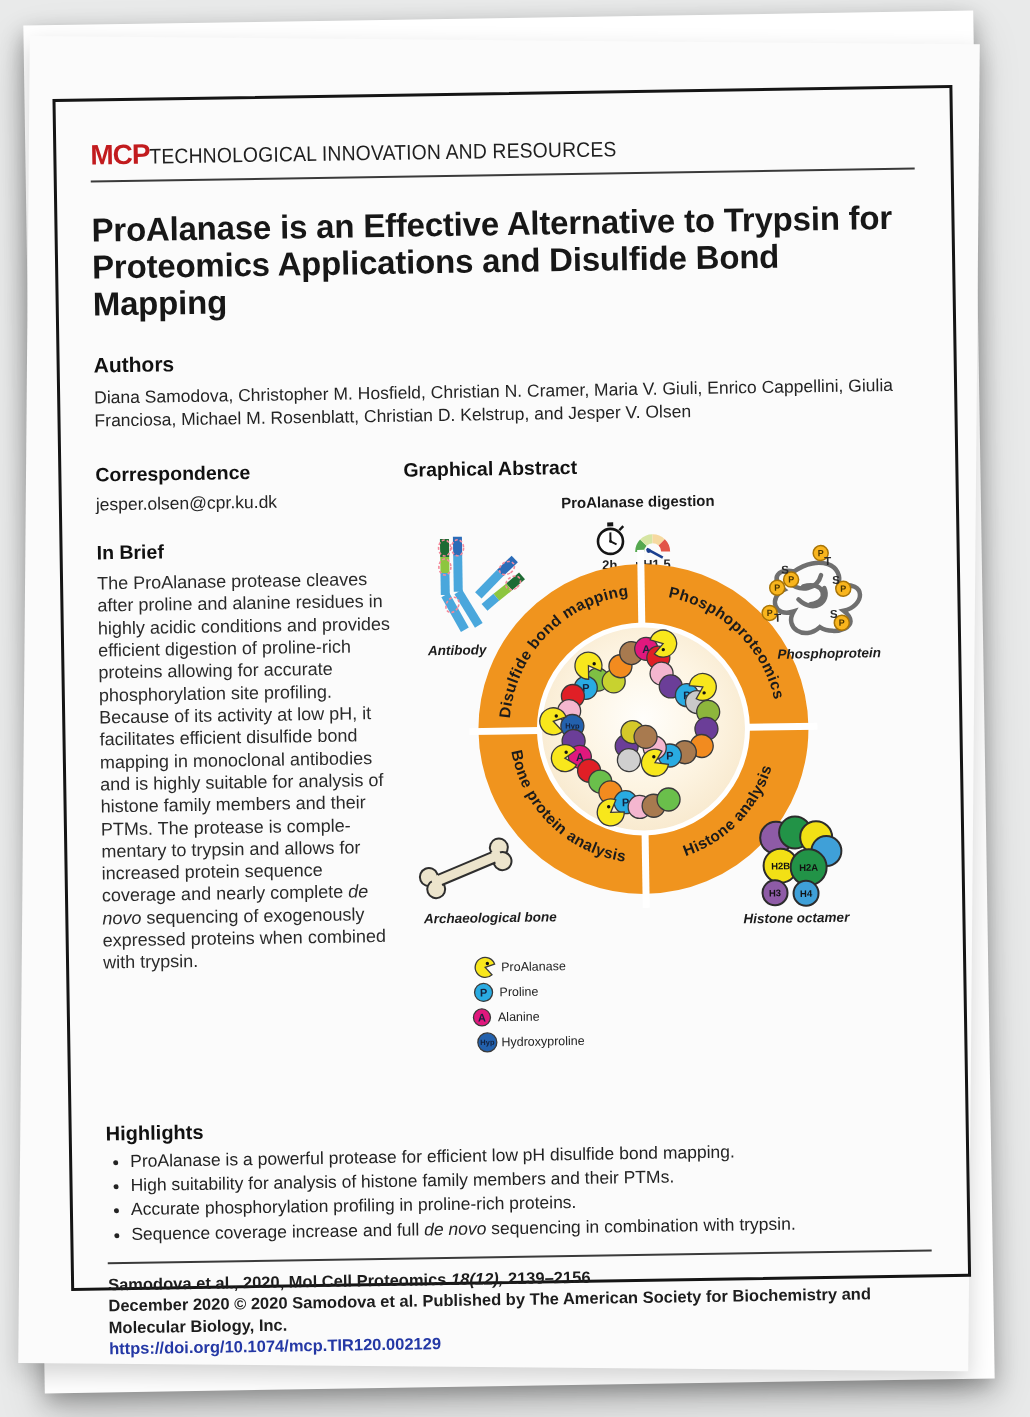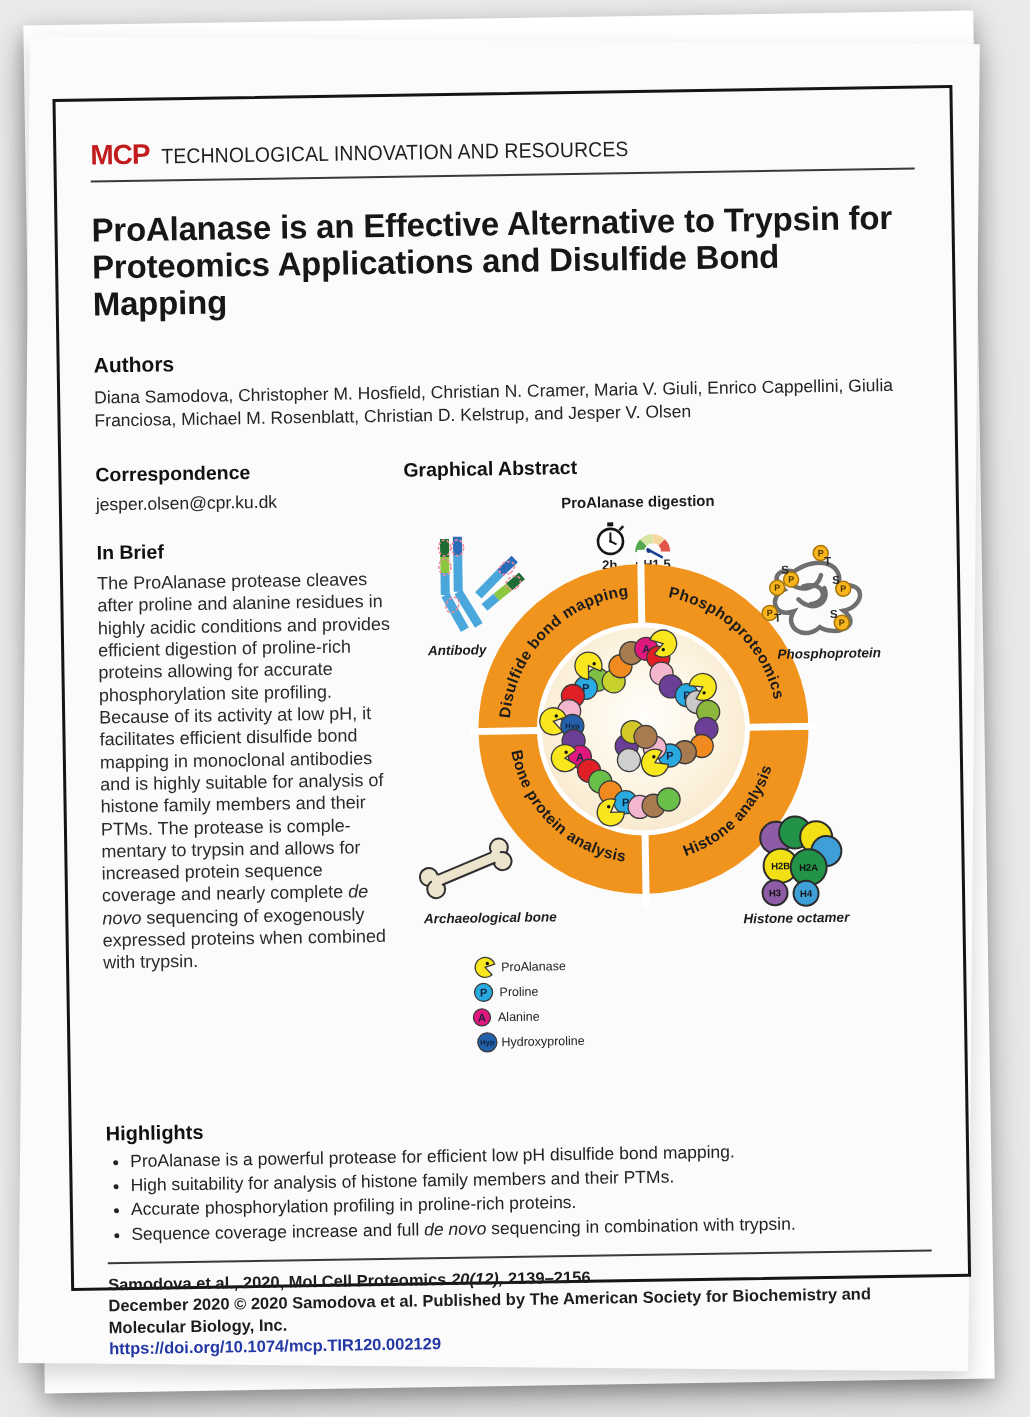--- a/index.html
+++ b/index.html
@@ -20,21 +20,21 @@
     background:#fbfbfb;transform:rotate(1.4deg);z-index:-1;
     box-shadow:0 10px 24px rgba(0,0,0,.18);
   }
   .frame{
     position:absolute;left:28px;right:22px;top:74px;bottom:102px;
     border:3px solid #151515;
   }
   .content{padding:38px 36px 0 34px;color:#242424;}
   
   .jheader{display:flex;align-items:baseline;border-bottom:2px solid #3a3a3a;padding-bottom:9px;}
-  .logo{color:#c21b1e;font-size:28px;font-weight:bold;letter-spacing:-1px;margin-right:12px;}
+  .logo{color:#c21b1e;font-size:28px;font-weight:bold;letter-spacing:-1px;margin-right:0;}
   .section-name{font-size:21px;color:#1f1f1f;display:inline-block;transform:scaleX(.92);transform-origin:left center;letter-spacing:.2px;white-space:nowrap;}
   
   .title{font-size:33px;line-height:1.12;font-weight:bold;color:#171717;margin:30px 0 0 0;width:830px;letter-spacing:-.2px;}
   .h-authors{font-size:21px;font-weight:bold;color:#111;margin:30px 0 0 0;}
   .authors{font-size:17.5px;line-height:1.35;margin:9px 0 0 0;width:820px;}
   
   .cols{display:flex;margin-top:30px;}
   .col-left{width:296px;flex:none;}
   .col-right{flex:1;padding-left:12px;}
   .h-small{font-size:19.5px;font-weight:bold;color:#111;margin:0 0 8px 0;}
@@ -294,20 +294,20 @@
       <ul class="hl">
         <li>ProAlanase is a powerful protease for efficient low pH disulfide bond mapping.</li>
         <li>High suitability for analysis of histone family members and their PTMs.</li>
         <li>Accurate phosphorylation profiling in proline-rich proteins.</li>
         <li><span>Sequence coverage increase and full </span><span class="it">de novo</span><span> sequencing in combination with trypsin.</span></li>
       </ul>
 
       <hr class="foot-rule">
 
       <div class="citation">
-        <div><span>Samodova et al., 2020, Mol Cell Proteomics </span><span class="it">20(12),</span><span> 2139–2156</span></div>
+        <div><span>Samodova et al., 2020, Mol Cell Proteomics </span><span class="it">18(12),</span><span> 2139–2156</span></div>
         <div>December 2020 © 2020 Samodova et al. Published by The American Society for Biochemistry and Molecular Biology, Inc.</div>
         <div class="doi"><a href="#">https://doi.org/10.1074/mcp.TIR120.002129</a></div>
       </div>
 
     </div>
   </div>
 </div>
 
 </body></html>

